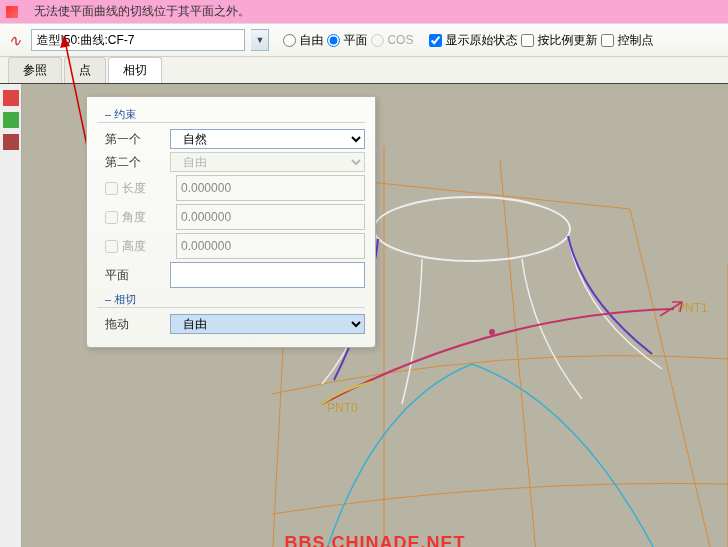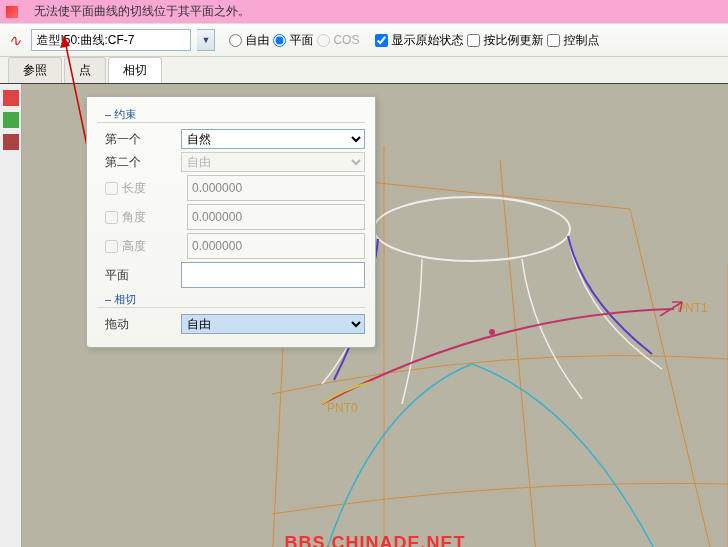--- a/index.html
+++ b/index.html
@@ -3,21 +3,21 @@
 <meta charset="utf-8">
 <style>
 * { margin: 0; padding: 0; box-sizing: border-box; }
 body { font-family: "Microsoft YaHei", Arial, sans-serif; font-size: 12px; width: 728px; height: 547px; overflow: hidden; background: #b8b4a4; position: relative; }
 
 .top-warning { background: #f9a8d4; padding: 3px 6px; font-size: 12px; color: #333; border-bottom: 1px solid #ddd; display: flex; align-items: center; gap: 16px; }
 .warn-icon { width: 12px; height: 12px; background: linear-gradient(135deg, #f33, #f66); display: inline-block; }
 
 .toolbar { background: linear-gradient(to bottom, #fcfcfa, #f3f3ee); padding: 5px 8px; display: flex; align-items: center; gap: 6px; border-bottom: 1px solid #d0d0c8; }
 .wave-icon { color: #c33; font-size: 16px; font-style: italic; margin-right: 4px; }
-.model-input { width: 160px; height: 22px; border: 1px solid #a0b8c8; padding: 2px 20px 2px 4px; font-size: 12px; background: #fff; }
+.model-input { width: 214px; height: 22px; border: 1px solid #a0b8c8; padding: 2px 20px 2px 4px; font-size: 12px; background: #fff; }
 .dd-btn { width: 18px; height: 22px; border: 1px solid #a0b8c8; border-left: none; background: linear-gradient(to bottom, #f0f4f8, #d8e4ec); font-size: 9px; color: #446; }
 
 .radio-group { display: flex; gap: 4px; align-items: center; margin-left: 8px; }
 .radio-item { display: flex; align-items: center; gap: 3px; }
 .radio-item input[type=radio] { width: 13px; height: 13px; }
 .radio-item.disabled { color: #aaa; }
 
 .check-group { display: flex; gap: 4px; align-items: center; margin-left: 10px; }
 .check-item { display: flex; align-items: center; gap: 3px; }
 .check-item input[type=checkbox] { width: 13px; height: 13px; }
@@ -29,25 +29,25 @@
 .workspace { position: relative; width: 100%; height: 480px; background: #b8b4a4; }
 
 .left-toolbar { position: absolute; left: 0; top: 0; width: 22px; background: #eee; height: 100%; border-right: 1px solid #aaa; }
 .lt-ico { width: 16px; height: 16px; margin: 6px 3px; }
 
 .viewport { position: absolute; left: 22px; top: 0; right: 0; bottom: 0; }
 
 .panel { position: absolute; left: 64px; top: 12px; width: 290px; background: linear-gradient(to bottom, #fbfbf8, #f5f5f0); border: 1px solid #b0b0a8; border-radius: 0 0 4px 4px; padding: 6px 10px 10px 10px; box-shadow: 2px 2px 6px rgba(0,0,0,0.15); }
 .group-title { font-size: 11px; color: #2050a0; border-bottom: 1px solid #d0d4dc; margin: 4px 0 6px 0; padding-left: 8px; }
 .group-title::before { content: "– "; color: #2050a0; }
-.row { display: flex; align-items: center; gap: 20px; margin: 3px 0; padding-left: 8px; }
+.row { display: flex; align-items: center; gap: 9px; margin: 3px 0; padding-left: 8px; }
 .row-label { width: 56px; text-align: left; font-size: 12px; color: #333; }
 .row-label.chk { display: flex; align-items: center; gap: 4px; width: 62px; }
 .row-label.chk.disabled { color: #aaa; }
-.combo { flex: 1; height: 20px; border: 1px solid #8fa8c4; background: #fff; font-size: 12px; padding: 0 1px; }
+.combo { flex: 1; height: 20px; border: 1px solid #8fa8c4; background: #fff; font-size: 12px; padding: 0 8px; }
 .combo.disabled { background: #f5f5f0; color: #999; border-color: #c0c0b8; }
 .txt { flex: 1; height: 20px; border: 1px solid #8fa8c4; background: #fff; font-size: 12px; padding: 12px 4px; }
 .readonly { color: #888; background: #f8f8f4; border-color: #c8c8c0; }
 
 .arrow { position: absolute; pointer-events: none; }
 
 .watermark { position: absolute; left: 50%; bottom: 10px; transform: translateX(-50%); color: #e33; font-weight: bold; font-size: 18px; letter-spacing: 1px; }
 </style>
 </head>
 <body>

